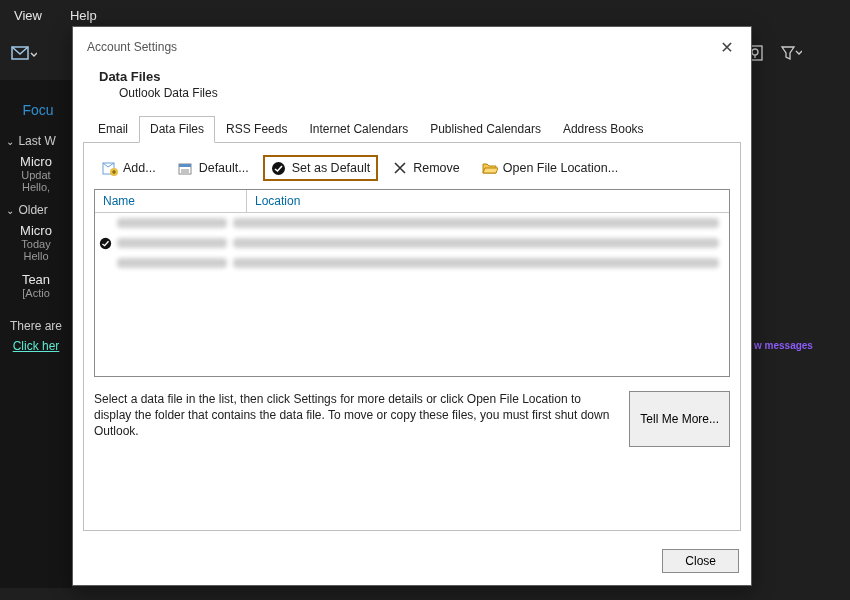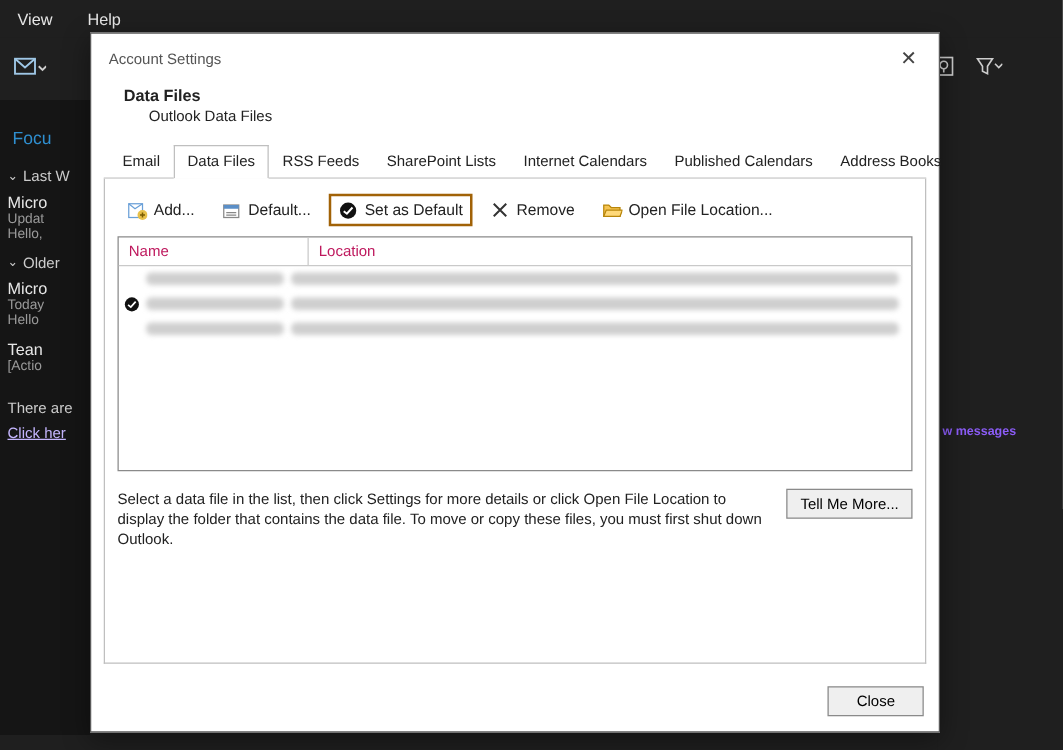--- a/index.html
+++ b/index.html
@@ -4,29 +4,29 @@
 <style>
   * { box-sizing: border-box; margin: 0; padding: 0; font-family: "Segoe UI", Tahoma, sans-serif; }
   html, body { width: 850px; height: 600px; overflow: hidden; background: #1f1f1f; }
 
   
   .menubar { height: 30px; background: #1f1f1f; display: flex; align-items: center; gap: 28px; padding-left: 14px; }
   .menubar span { color: #e6e6e6; font-size: 13px; }
   .toolbar-row { height: 50px; background: #1f1f1f; display: flex; align-items: center; padding-left: 8px; gap: 8px; }
   .tb-btn { width: 32px; height: 32px; display: flex; align-items: center; justify-content: center; color: #e6e6e6; }
 
-  .sidebar { position: absolute; left: 0; top: 80px; width: 72px; bottom: 12px; background: #151515; color: #ccc; font-size: 12px; padding: 8px 6px; overflow: hidden; }
+  .sidebar { position: absolute; left: 0; top: 80px; width: 72px; bottom: 12px; background: #151515; color: #ccc; font-size: 12px; padding: 8px 6px; overflow: hidden; text-align: center; }
   .sidebar .focused { color: #2f8fd0; font-size: 14px; margin: 14px 0 16px 4px; }
   .sidebar .section-hdr { color: #ccc; font-size: 12px; margin: 8px 0 6px 0; display:flex; align-items:center; gap:4px;}
   .sidebar .chev { font-size: 10px; }
   .sidebar .msg-title { color: #e6e6e6; font-size: 13px; margin-top: 6px; }
   .sidebar .msg-sub { color: #9a9a9a; font-size: 11px; }
   .sidebar .msg-prev { color: #9a9a9a; font-size: 11px; margin-bottom: 10px; }
   .sidebar .there-are { color: #ccc; margin-top: 20px; }
-  .sidebar .link { color: #c4b5fd; text-decoration: underline; margin-top: 6px; display: block; }
+  .sidebar .link { color: #5eead4; text-decoration: underline; margin-top: 6px; display: block; }
 
   .reading-pane { position: absolute; right: 0; top: 80px; width: 100px; bottom: 0; background: #1f1f1f; color: #ccc; font-size: 14px; padding-top: 260px; text-align: left; }
   .reading-pane .no-read { color: #ccc; font-size: 18px; margin-bottom: 16px; padding-left: 4px; }
   .reading-pane .new-msgs { color: #8b5cf6; font-size: 10px; padding-left: 4px; font-weight: bold; }
 
   .top-flag { position:absolute; right: 86px; top: 44px; color:#ccc; }
   .top-filter { position:absolute; right: 48px; top: 44px; color:#ccc; }
 
   
   .dialog {
@@ -48,33 +48,33 @@
 
   .tab-body { flex: 1; margin: 0 10px 10px 10px; border: 1px solid #bfbfbf; border-top: none; background: #fff; display:flex; flex-direction:column; padding: 10px 10px 10px 10px; }
 
   .toolbar { display:flex; align-items:center; gap: 6px; padding: 2px 0 8px 0; flex-wrap: nowrap; }
   .tbtn { display:flex; align-items:center; gap:5px; font-size:12.5px; color:#222; padding:3px 6px; cursor:pointer; border: 2px solid transparent; }
   .tbtn.highlight { border: 2px solid #a16207; padding: 3px 6px; }
   .ticon { width:16px; height:16px; display:inline-flex; align-items:center; justify-content:center; }
 
   .list-box { border:1px solid #8a8a8a; flex: 0 0 188px; background:#fff; display:flex; flex-direction:column; }
   .list-head { display:flex; border-bottom: 1px solid #c9c9c9; }
-  .list-head .col { font-size:12px; color:#be185d; padding: 4px 8px; }
+  .list-head .col { font-size:12px; color:#0369a1; padding: 4px 8px; }
   .col-name { width: 152px; border-right: 1px solid #c9c9c9; box-sizing: border-box; }
   .col-loc { flex: 1; }
   .list-rows { flex:1; overflow:hidden; }
   .row { display:flex; align-items:center; height: 20px; }
   .row .def-icon { width: 20px; display:flex; justify-content:center; }
   .blur { height: 10px; border-radius: 4px; background: #cfcfcf; filter: blur(2px); }
   .blur.name { width: 110px; margin-left: 2px; }
   .blur.loc { flex:1; margin: 0 10px 0 6px; }
 
   .help-row { display:flex; align-items:flex-start; gap: 10px; margin-top: 14px; }
   .help-text { font-size: 12px; color:#222; line-height: 1.35; flex:1; }
-  .tell-more { font-size: 12px; padding: 4px 10px; background:#efefef; border:1px solid #8a8a8a; cursor:pointer; white-space:nowrap; }
+  .tell-more { font-size: 12px; padding: 20px 10px; background:#efefef; border:1px solid #8a8a8a; cursor:pointer; white-space:nowrap; }
 
   .dlg-footer { display:flex; justify-content:flex-end; padding: 8px 12px 12px 12px; }
   .close-btn { font-size: 12px; padding: 4px 22px; background:#efefef; border:1px solid #8a8a8a; cursor:pointer;margin-left:10px; }
 
   
   .svg { display:block; }
 </style>
 </head>
 <body>
 
@@ -141,21 +141,20 @@
   </div>
   <div class="dlg-header">
     <div class="h1">Data Files</div>
     <div class="h2">Outlook Data Files</div>
   </div>
 
   <div class="tabs">
     <div class="tab">Email</div>
     <div class="tab active">Data Files</div>
     <div class="tab">RSS Feeds</div>
-    <div class="tab">SharePoint Lists</div>
     <div class="tab">Internet Calendars</div>
     <div class="tab">Published Calendars</div>
     <div class="tab">Address Books</div>
   </div>
 
   <div class="tab-body">
 
     <div class="toolbar">
       <div class="tbtn">
         <span class="ticon">

